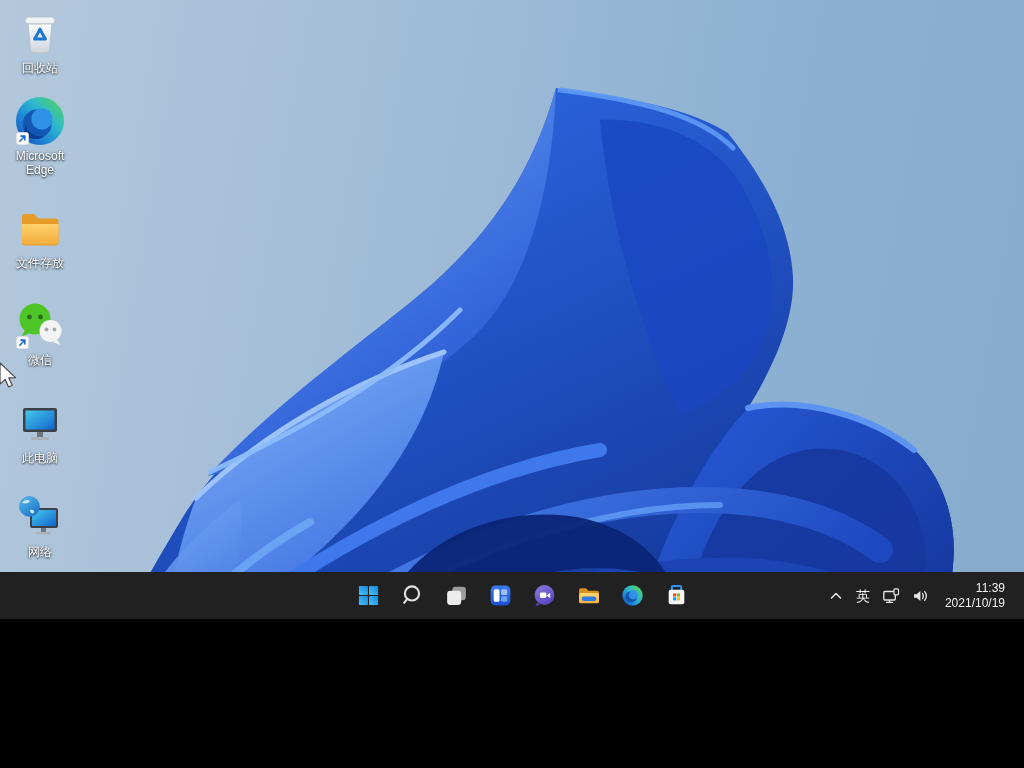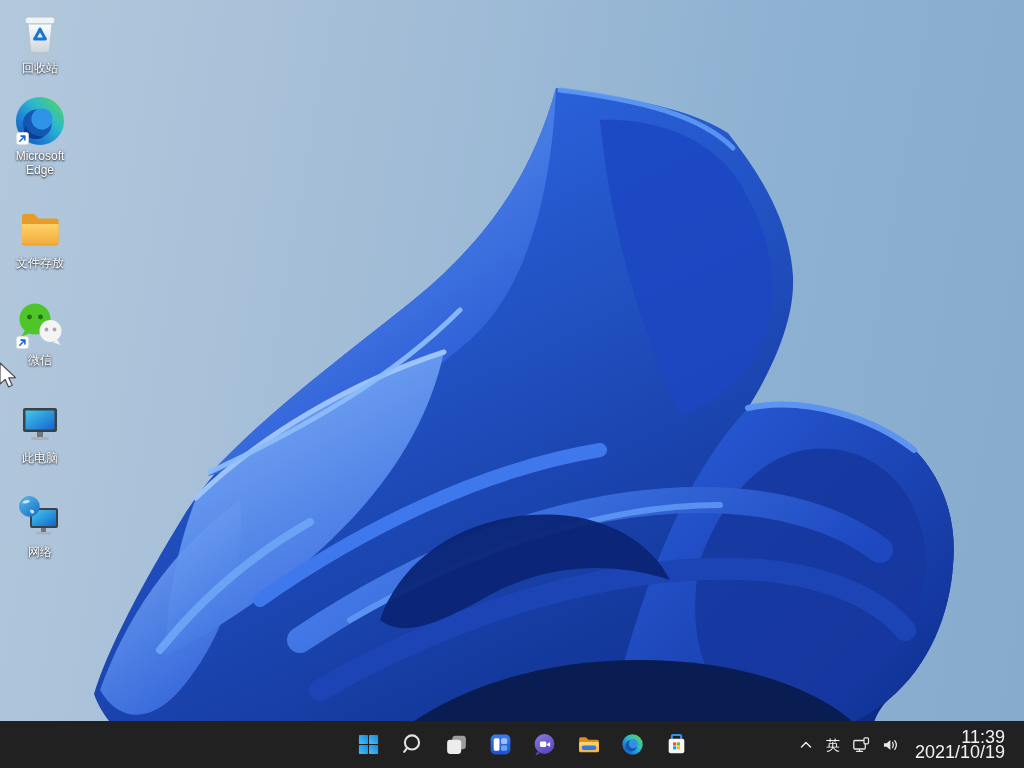--- a/index.html
+++ b/index.html
@@ -1,16 +1,16 @@
 <!DOCTYPE html>
 <html><head>
 <meta charset="utf-8">
 <style>
   html,body{margin:0;padding:0;background:#000;}
-  .stage{position:relative;width:1024px;height:768px;overflow:hidden;
+  .stage{position:relative;width:1024px;height:619px;overflow:hidden;
          font-family:"Liberation Sans","DejaVu Sans",sans-serif;
          -webkit-font-smoothing:antialiased;}
   
   .desktop{position:absolute;inset:0;
            background:linear-gradient(100deg,#b3c8dc 0%,#a3bdd7 35%,#8db1d2 70%,#86abcd 100%);}
   .wallpaper{position:absolute;inset:0;}
   
   .desktop-icon{position:absolute;left:1px;width:78px;display:flex;flex-direction:column;
                 align-items:center;cursor:default;}
   .di-art{width:50px;height:50px;position:relative;display:flex;align-items:center;justify-content:center;}
@@ -25,21 +25,21 @@
              display:flex;align-items:center;}
   .tb-btn{width:44px;height:44px;border-radius:5px;display:flex;align-items:center;
           justify-content:center;background:transparent;border:none;padding:0;cursor:pointer;}
   .tb-btn svg{width:25px;height:25px;display:block;}
   .tray{position:absolute;right:0;top:0;bottom:0;display:flex;align-items:center;
         padding-right:13px;}
   .tray-btn{height:40px;display:flex;align-items:center;justify-content:center;
             border-radius:5px;padding:0 6px;cursor:pointer;}
   .tray-btn svg{display:block;}
   .lang{color:#f2f2f2;font-size:14px;line-height:14px;}
-  .clock{color:#f2f2f2;font-size:18px;line-height:15px;text-align:right;margin-left:4px;
+  .clock{color:#f2f2f2;font-size:12px;line-height:15px;text-align:right;margin-left:4px;
          display:flex;flex-direction:column;align-items:flex-end;}
   
   .cursor{position:absolute;left:-2px;top:361px;width:20px;height:28px;pointer-events:none;}
 </style>
 </head>
 <body>
 
 <div class="stage">
 
   <div class="desktop">

